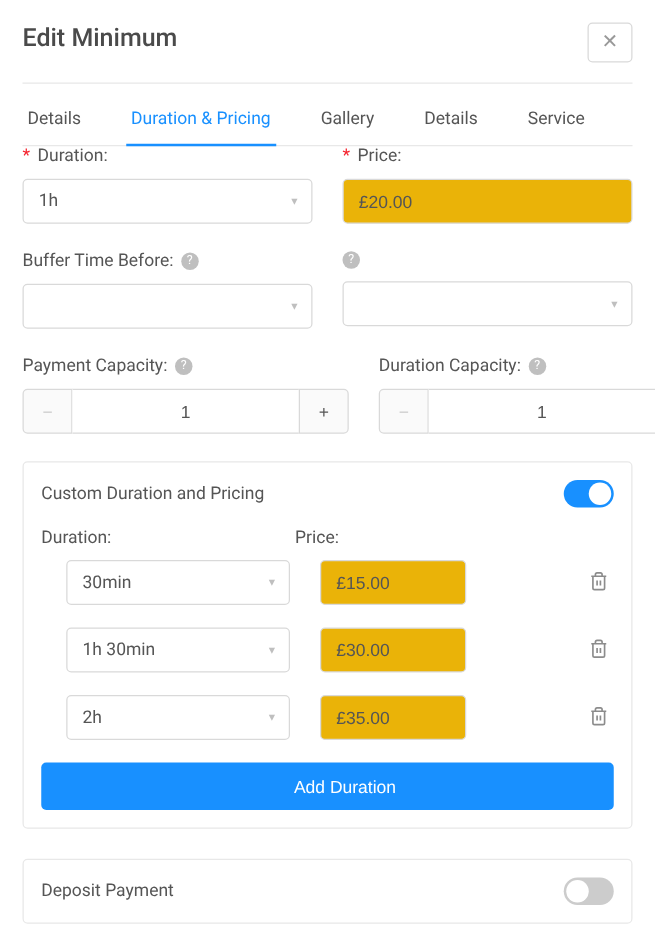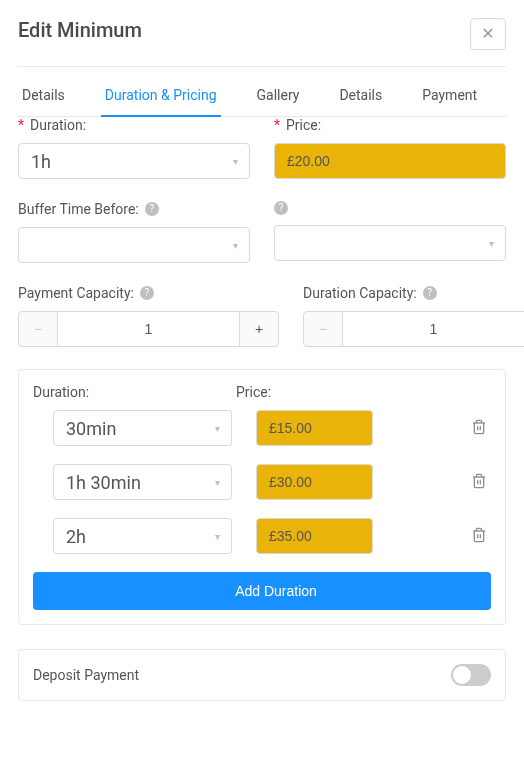--- a/index.html
+++ b/index.html
@@ -111,21 +111,21 @@
       position: relative;
     }
     
     .select-input {
       width: 100%;
       height: 36px;
       padding: 0 32px 0 12px;
       border: 1px solid #d9d9d9;
       border-radius: 4px;
       background: #fff;
-      font-size: 18px;
+      font-size: 14px;
       color: #555;
       cursor: pointer;
       display: flex;
       align-items: center;
     }
     
     .select-arrow {
       position: absolute;
       right: 12px;
       top: 50%;
@@ -308,21 +308,21 @@
     <button class="close-btn">
       <span>✕</span>
     </button>
   </div>
 
   <div class="tabs">
     <div class="tab">Details</div>
     <div class="tab active">Duration &amp; Pricing</div>
     <div class="tab">Gallery</div>
     <div class="tab">Details</div>
-    <div class="tab">Payment</div>
+    <div class="tab">Service</div>
   </div>
 
   <div class="form-row">
     <div class="form-group">
       <div class="form-label">
         <span class="required-star">*</span>
         <span>Duration:</span>
       </div>
       <div class="select-wrapper">
         <div class="select-input">
@@ -391,20 +391,26 @@
         <button class="number-btn minus disabled">
           <span>−</span>
         </button>
         <input type="text" class="number-field" value="1" style="">
 
       </div>
     </div>
   </div>
 
   <div class="card">
+    <div class="card-header">
+      <div class="card-title">Custom Duration and Pricing</div>
+      <div class="toggle on">
+        <div class="toggle-thumb"></div>
+      </div>
+    </div>
     
     <div class="custom-labels">
       <div class="label1">Duration:</div>
       <div class="label2">Price:</div>
     </div>
     
     <div class="custom-row">
       <div class="select-wrapper">
         <div class="select-input">
           <span>30min</span>

